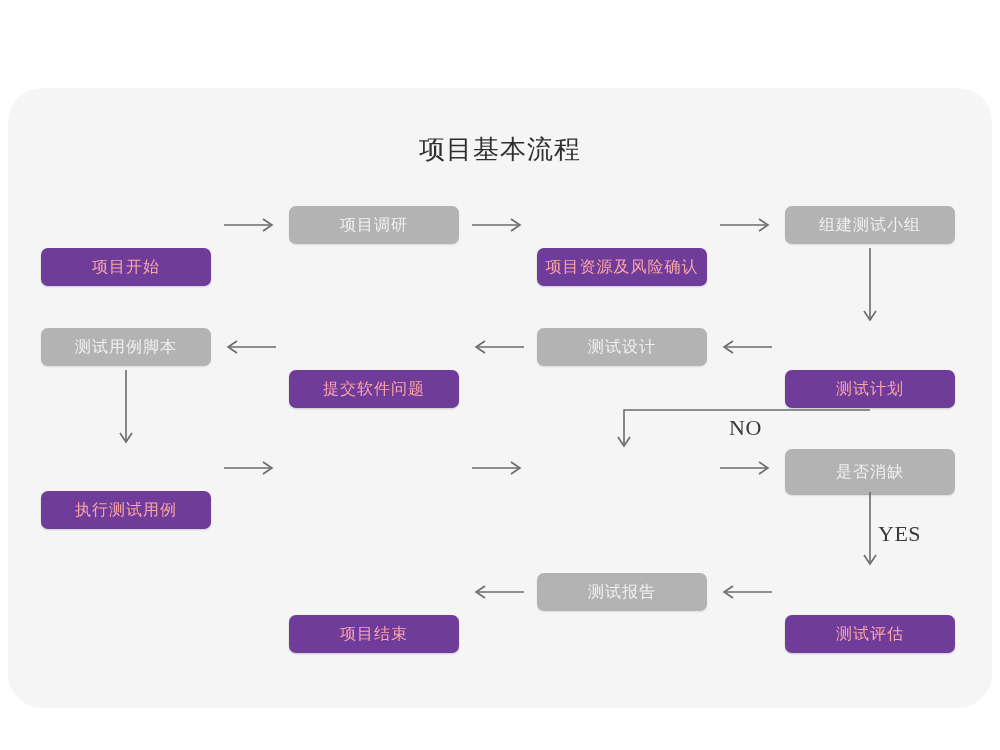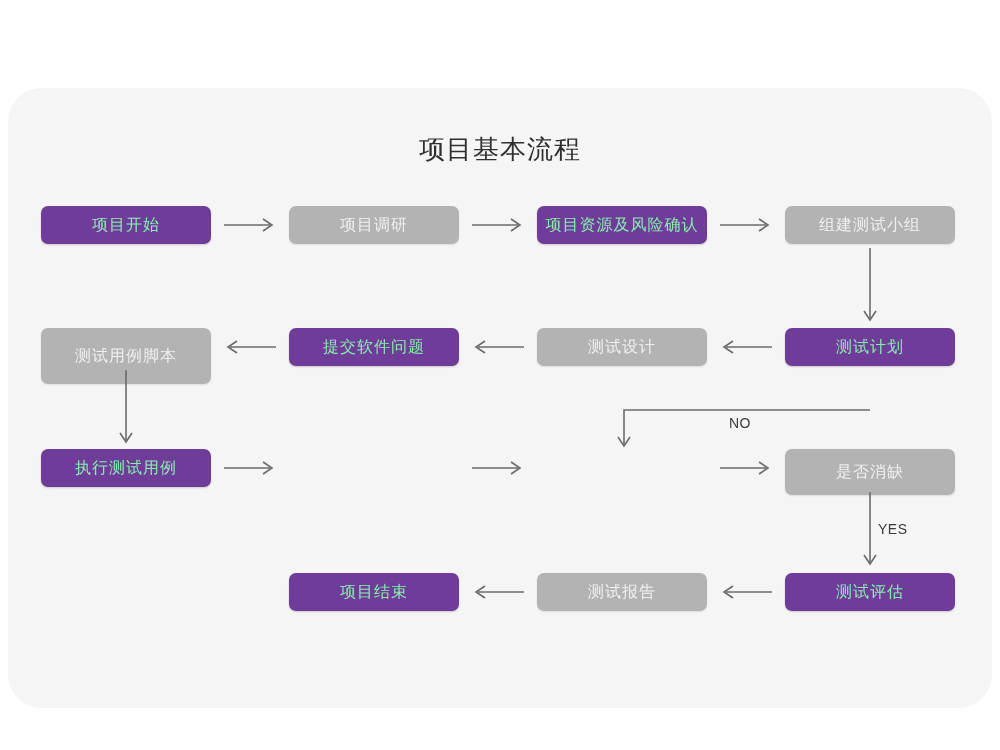--- a/index.html
+++ b/index.html
@@ -46,37 +46,39 @@
     justify-content: center;
     text-align: center;
     font-size: 16px;
     line-height: 22px;
     letter-spacing: 1px;
     white-space: pre-line;
     user-select: none;
   }
   .node.purple {
     background: #6f3c99;
-    color: #86efac;
+    color: #fca5a5;
     box-shadow: 0 1px 2px rgba(0,0,0,0.18);
+    margin-top: 42px;
   }
   .node.gray {
     background: #b3b3b3;
     color: #f0f0f0;
     box-shadow: 0 1px 2px rgba(0,0,0,0.10);
   }
 
   
   .conn { position: absolute; }
   .conn svg { display: block; overflow: visible; }
   .edge-label {
     position: absolute;
-    font-size: 14px;
+    font-size: 22px;
     color: #3a3a3a;
     letter-spacing: 0.5px;
+    font-family: Liberation Serif, serif;
   }
 </style>
 </head>
 <body>
 
 <div id="canvas">
 
   <div id="panel"></div>
 
   <div id="chart-title">项目基本流程</div>
@@ -110,21 +112,21 @@
 
   <div class="node gray" style="left:785px; top:206px; width:170px; height:38px;">组建测试小组</div>
 
   <div class="conn" style="left:856px; top:248px; width:28px; height:78px;">
     <svg width="28" height="78" viewBox="0 0 28 78">
       <line x1="14" y1="0" x2="14" y2="70" stroke="#6b6b6b" stroke-width="1.6"></line>
       <polyline points="8,63 14,72 20,63" fill="none" stroke="#6b6b6b" stroke-width="1.6"></polyline>
     </svg>
   </div>
 
-  <div class="node gray" style="left:41px; top:328px; width:170px; height:56px;">测试用例脚本</div>
+  <div class="node gray" style="left:41px; top:328px; width:170px; height:38px;">测试用例脚本</div>
 
   <div class="conn" style="left:224px; top:337px; width:52px; height:20px;">
     <svg width="52" height="20" viewBox="0 0 52 20">
       <line x1="6" y1="10" x2="52" y2="10" stroke="#6b6b6b" stroke-width="1.6"></line>
       <polyline points="13,4 4,10 13,16" fill="none" stroke="#6b6b6b" stroke-width="1.6"></polyline>
     </svg>
   </div>
 
   <div class="node purple" style="left:289px; top:328px; width:170px; height:38px;">提交软件问题</div>
 

